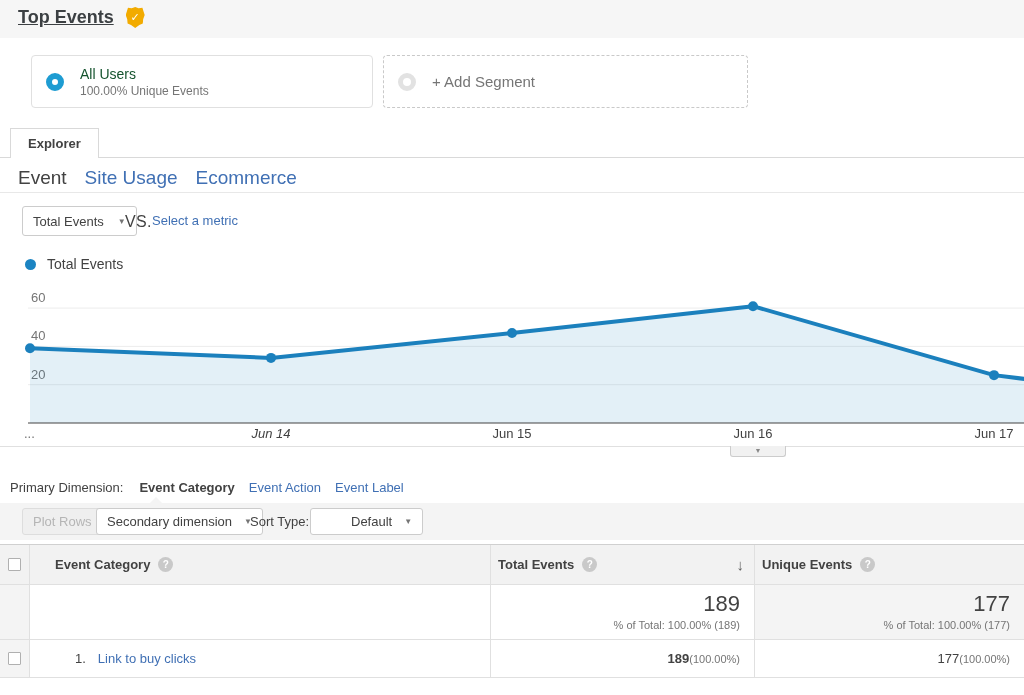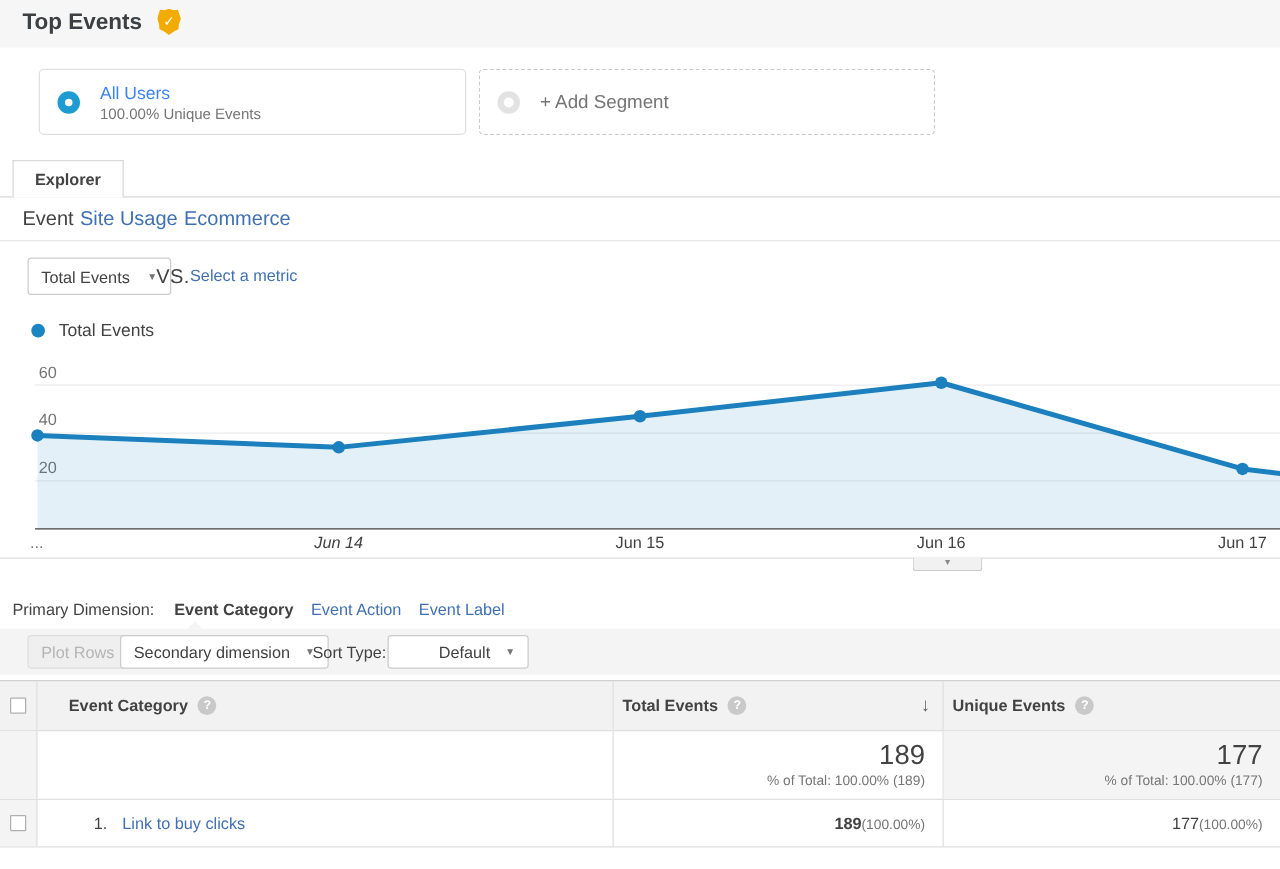--- a/index.html
+++ b/index.html
@@ -3,43 +3,43 @@
 <meta charset="utf-8">
 <style>
   * { margin:0; padding:0; box-sizing:border-box; }
   html,body { background:#fff; }
   body { font-family:"Liberation Sans","DejaVu Sans",sans-serif; color:#424242; }
   #app { position:relative; width:1024px; height:695px; background:#fff; overflow:hidden; }
 
   
   .topbar { position:absolute; left:0; top:0; width:1024px; height:38px; background:#f6f6f6; }
   .page-title-wrap { position:absolute; left:18px; top:7px; display:flex; align-items:center; gap:12px; }
-  .page-title { font-size:18px; font-weight:bold; color:#3c4043; }
+  .page-title { font-size:18px; font-weight:bold; color:#3c4043;text-decoration:underline; }
   .badge { width:19px; height:21px; background:#f2ab00; color:#fff; font-size:11px; font-weight:bold;
            display:flex; align-items:center; justify-content:center;
            clip-path:polygon(50% 0%,68% 6%,88% 4%,94% 22%,100% 38%,92% 58%,90% 78%,72% 86%,50% 100%,28% 86%,10% 78%,8% 58%,0% 38%,6% 22%,12% 4%,32% 6%); }
 
   
   .seg-card { position:absolute; top:55px; height:53px; border-radius:4px; display:flex; align-items:center; padding-left:14px; gap:16px; background:#fff; cursor:pointer; }
   .seg-all { left:31px; width:342px; border:1px solid #e0e0e0; }
   .seg-add { left:383px; width:365px; border:1px dashed #c9c9c9; }
   .ring-blue { width:18px; height:18px; border:6px solid #1e9cd2; border-radius:50%; flex:0 0 auto; }
   .ring-gray { width:18px; height:18px; border:5px solid #e2e2e2; border-radius:50%; flex:0 0 auto; }
-  .seg-title { font-size:14px; color:#3b82f6; line-height:18px; }
+  .seg-title { font-size:14px; color:#14532d; line-height:18px; }
   .seg-sub { font-size:12px; color:#757575; line-height:16px; }
   .seg-add-label { font-size:15px; color:#757575; }
 
   
   .explorer-tab { position:absolute; left:10px; top:128px; height:30px; padding:0 17px; background:#fff;
                   border:1px solid #d9d9d9; border-bottom:none; font-size:13px; font-weight:bold; color:#424242;
                   line-height:29px; z-index:2; }
   .tabbar-line { position:absolute; left:0; top:157px; width:1024px; height:1px; background:#d9d9d9; }
 
   
-  .subtabs { position:absolute; left:18px; top:167px; display:flex; gap:5px; font-size:16px; }
+  .subtabs { position:absolute; left:18px; top:167px; display:flex; gap:18px; font-size:19px; }
   .subtab-active { color:#424242; }
   .link { color:#4070b4; cursor:pointer; }
   .subtabs-divider { position:absolute; left:0; top:192px; width:1024px; height:1px; background:#e8e8e8; }
 
   
   .metric-btn { position:absolute; left:22px; top:206px; height:30px; padding:0 10px; background:#fff;
                 border:1px solid #ccc; border-radius:3px; display:flex; align-items:center; gap:14px;
                 font-size:13px; color:#424242; cursor:pointer; }
   .caret { font-size:8px; color:#757575; }
   .vs-label { position:absolute; left:125px; top:213px; font-size:16px; color:#424242; text-transform:uppercase; letter-spacing:.3px; }

